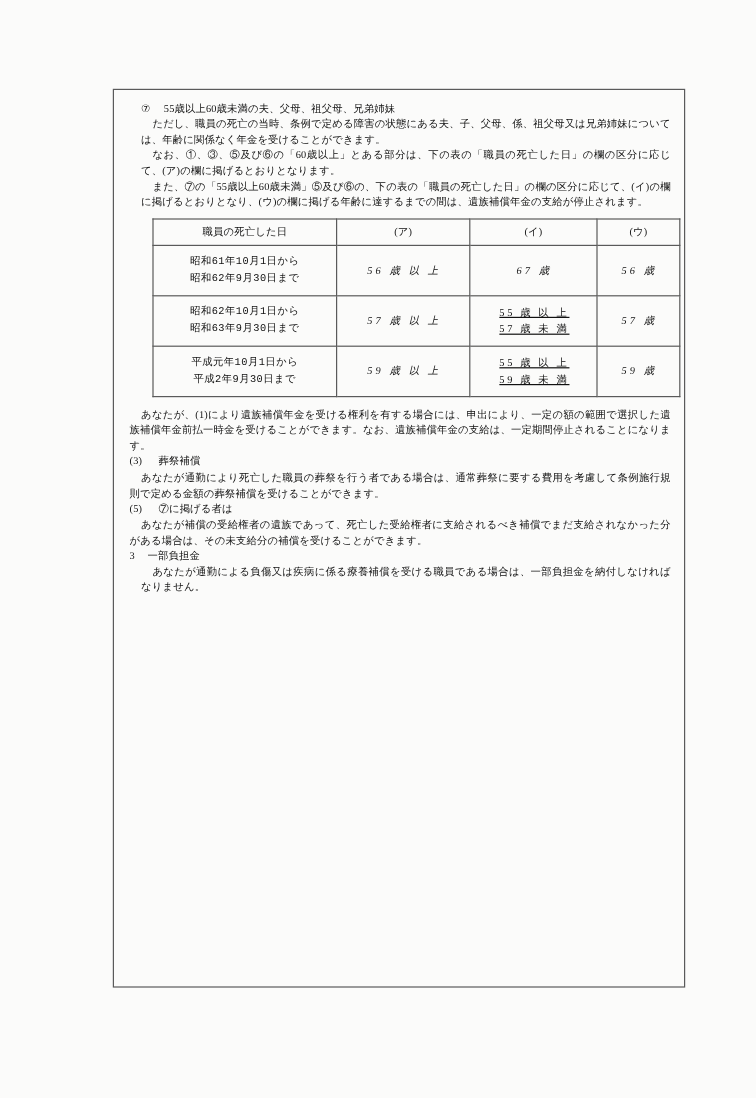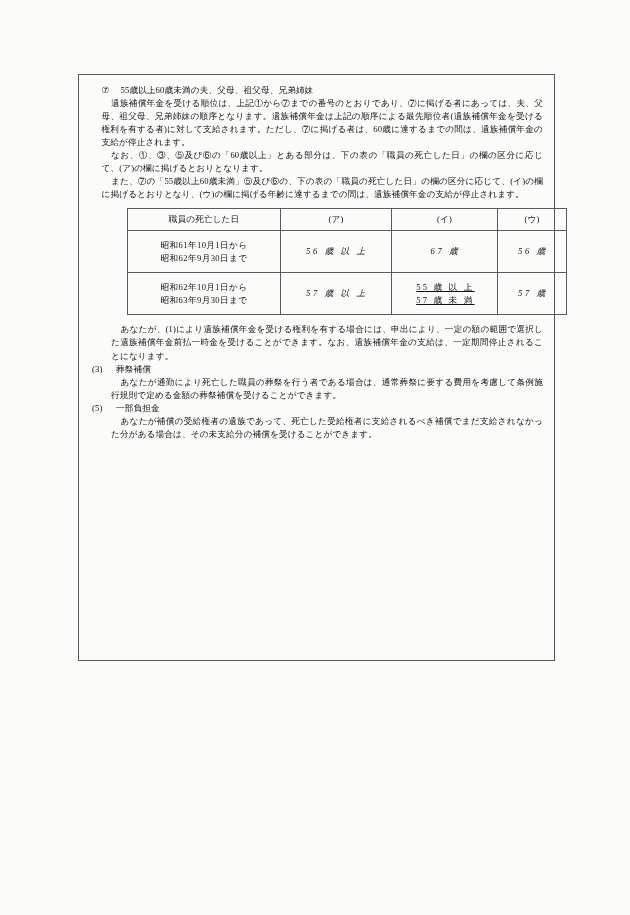--- a/index.html
+++ b/index.html
@@ -11,45 +11,45 @@
     width: 630px;
     height: 915px;
     font-family: "Liberation Serif", "DejaVu Serif", serif;
     color: #111111;
     overflow: hidden;
   }
 
   
   #page-frame {
     position: absolute;
-    left: 78px;
+    left: 94px;
     top: 74px;
     width: 477px;
-    height: 587px;
+    height: 749px;
     border: 1px solid #5a5a5a;
     box-sizing: border-box;
     background: #fbfbfa;
   }
 
   #page-body {
     padding: 9px 11px 0 13px;
     font-size: 8.6px;
     line-height: 13.05px;
     letter-spacing: 0.15px;
     text-align: justify;
     text-justify: inter-character;
   }
 
   
   .para {
     margin: 0;
     text-indent: 9.5px;
   }
   .para.hang1 { margin-left: 9.5px; }
-  .para.hang2 { margin-left: 19px; }
+  .para.hang2 { }
 
   
   .heading {
     margin: 0;
     text-indent: 0;
     white-space: nowrap;
   }
   .heading .marker {
     display: inline-block;
   }
@@ -63,21 +63,20 @@
 
   
   #age-table-wrap {
     margin: 7px 0 8px 19px;
   }
   table.age-table {
     border-collapse: collapse;
     width: 435px;
     table-layout: fixed;
     font-size: 8.6px;
-    margin-left: 16px;
   }
   table.age-table td, table.age-table th {
     border: 1px solid #5a5a5a;
     font-weight: normal;
     text-align: center;
     vertical-align: middle;
     padding: 0;
     line-height: 13.4px;
   }
   table.age-table thead th {
@@ -87,20 +86,21 @@
     height: 41px;
   }
   .col-date  { width: 152px; }
   .col-a     { width: 110px; }
   .col-i     { width: 105px; }
   .col-u     { width: 68px;  }
 
   .date-cell {
     text-align: left;
     padding-left: 15px;
+    font-family: Liberation Mono, monospace;
   }
   .date-cell .ln { display: block; letter-spacing: 0.4px; }
 
   .age-cell .ln {
     display: block;
     letter-spacing: 2.6px;
     padding-left: 0.2em;
   }
   .age-cell.tight .ln { letter-spacing: 2.2px; text-decoration: underline; }
 
@@ -111,22 +111,22 @@
 </head>
 <body>
 
 <div id="page-frame">
   <div id="page-body">
 
     <div class="block">
       <p class="heading lvl-circ"><span class="marker">⑦</span><span>55歳以上60歳未満の夫、父母、祖父母、兄弟姉妹</span></p>
     </div>
 
-
-    <p class="para hang1">遺族補償年金を受ける順位は、上記①から⑦までの番号のとおりであり、⑦に掲げる者にあっては、夫、父母、祖父母、兄弟姉妹の順序となります。遺族補償年金は上記の順序による最先順位者(遺族補償年金を受ける権利を有する者)に対して支給されます。ただし、⑦に掲げる者は、60歳に達するまでの間は、遺族補償年金の支給が停止されます。</p>
+    <p class="para hang1">ただし、職員の死亡の当時、条例で定める障害の状態にある夫、子、父母、係、祖父母又は兄弟姉妹については、年齢に関係なく年金を受けることができます。</p>
+
 
     <p class="para hang1">なお、①、③、⑤及び⑥の「60歳以上」とある部分は、下の表の「職員の死亡した日」の欄の区分に応じて、(ア)の欄に掲げるとおりとなります。</p>
 
     <p class="para hang1">また、⑦の「55歳以上60歳未満」⑤及び⑥の、下の表の「職員の死亡した日」の欄の区分に応じて、(イ)の欄に掲げるとおりとなり、(ウ)の欄に掲げる年齢に達するまでの間は、遺族補償年金の支給が停止されます。</p>
 
     <div id="age-table-wrap">
       <table class="age-table">
         <thead>
           <tr>
             <th class="col-date">職員の死亡した日</th>
@@ -164,34 +164,54 @@
             <td class="age-cell tight">
               <span class="ln">55 歳 以 上</span>
               <span class="ln">57 歳 未 満</span>
             </td>
             <td class="age-cell one-line">
               <span class="ln">57 歳</span>
             </td>
           </tr>
 
 
+          <tr>
+            <td class="date-cell">
+              <span class="ln">平成元年10月1日から</span>
+              <span class="ln">平成2年9月30日まで</span>
+            </td>
+            <td class="age-cell one-line">
+              <span class="ln">59 歳 以 上</span>
+            </td>
+            <td class="age-cell tight">
+              <span class="ln">55 歳 以 上</span>
+              <span class="ln">59 歳 未 満</span>
+            </td>
+            <td class="age-cell one-line">
+              <span class="ln">59 歳</span>
+            </td>
+          </tr>
         </tbody>
       </table>
     </div>
 
     <div class="block">
       <p class="para hang2">あなたが、(1)により遺族補償年金を受ける権利を有する場合には、申出により、一定の額の範囲で選択した遺族補償年金前払一時金を受けることができます。なお、遺族補償年金の支給は、一定期間停止されることになります。</p>
     </div>
 
     <div class="block">
       <p class="heading lvl-paren"><span class="marker">(3)</span><span>葬祭補償</span></p>
       <p class="para hang2">あなたが通勤により死亡した職員の葬祭を行う者である場合は、通常葬祭に要する費用を考慮して条例施行規則で定める金額の葬祭補償を受けることができます。</p>
     </div>
 
 
     <div class="block">
-      <p class="heading lvl-paren"><span class="marker">(5)</span><span>一部負担金</span></p>
+      <p class="heading lvl-paren"><span class="marker">(5)</span><span>⑦に掲げる者は</span></p>
       <p class="para hang2">あなたが補償の受給権者の遺族であって、死亡した受給権者に支給されるべき補償でまだ支給されなかった分がある場合は、その未支給分の補償を受けることができます。</p>
     </div>
 
+    <div class="block">
+      <p class="heading lvl-num"><span class="marker">3</span><span>一部負担金</span></p>
+      <p class="para hang1">あなたが通勤による負傷又は疾病に係る療養補償を受ける職員である場合は、一部負担金を納付しなければなりません。</p>
+    </div>
 
   </div>
 </div>
 
 </body></html>

